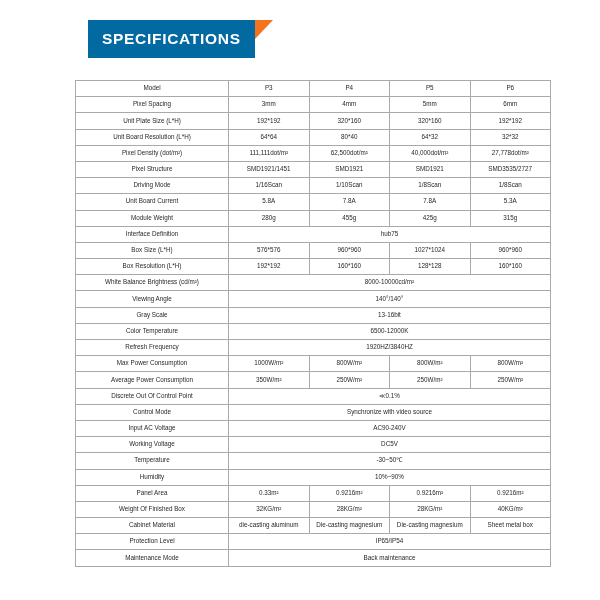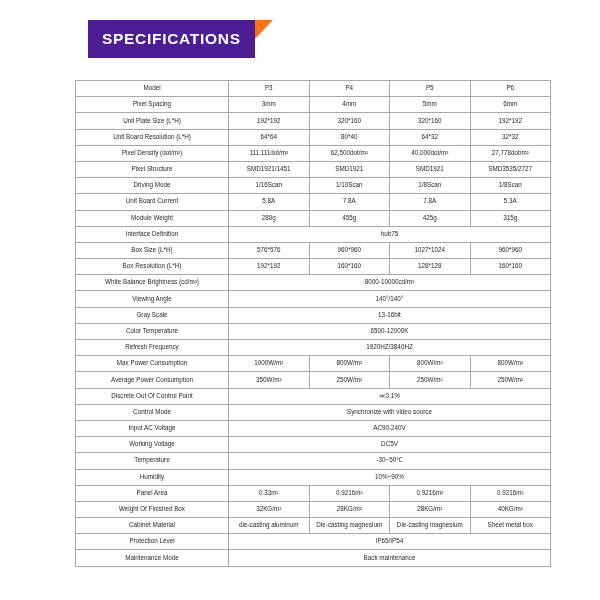--- a/index.html
+++ b/index.html
@@ -23,21 +23,21 @@
   
   .banner {
     position: absolute;
     left: 88px;
     top: 20px;
     height: 38px;
     display: flex;
     align-items: center;
   }
   .banner-body {
-    background: #4c1d95;
+    background: #0369a1;
     height: 38px;
     display: flex;
     align-items: center;
     padding: 0 14px 0 14px;
   }
   .banner-title {
     color: #ffffff;
     font-size: 15.5px;
     font-weight: bold;
     letter-spacing: 0.7px;

